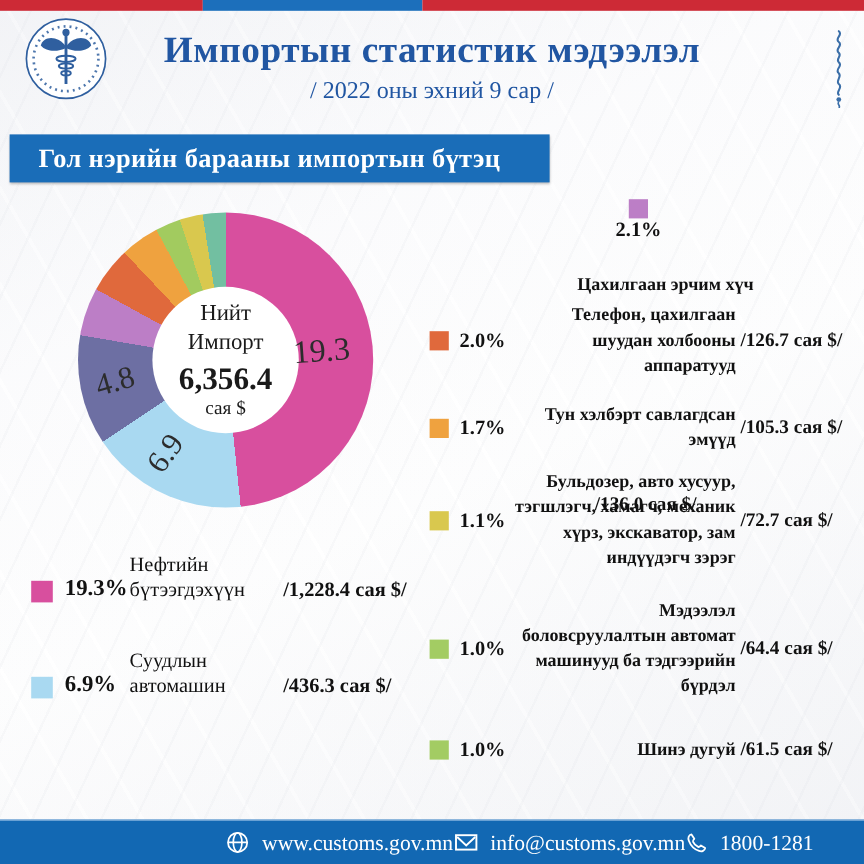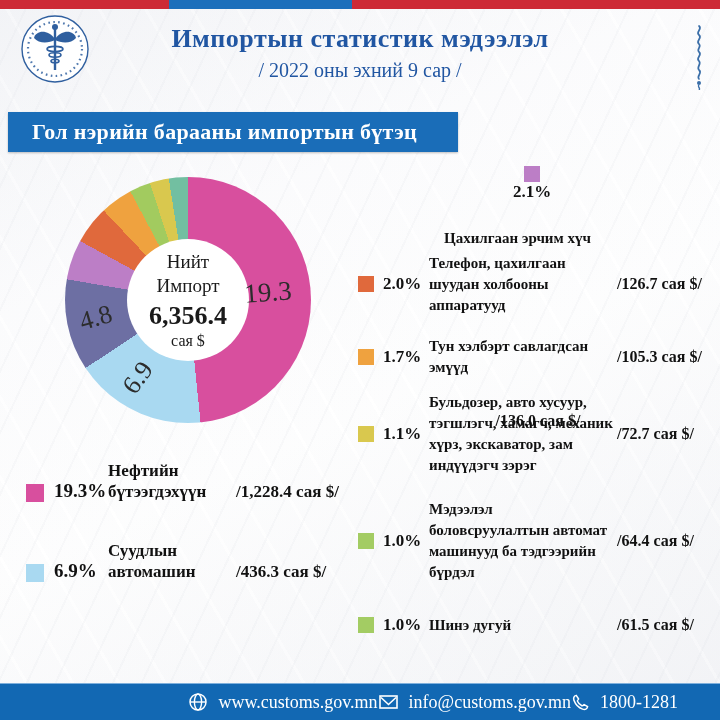--- a/index.html
+++ b/index.html
@@ -16,21 +16,21 @@
   }
   
   .topbar{position:absolute;top:0;left:0;width:720px;height:9px;display:flex;z-index:3;}
   .topbar .seg-red1{width:169px;background:#cd2a36;}
   .topbar .seg-blue{width:183px;background:#1c6fbb;}
   .topbar .seg-red2{flex:1;background:#cd2a36;}
 
   
   .logo{position:absolute;left:20px;top:14px;width:70px;height:70px;}
   .titleblock{position:absolute;left:120px;right:120px;top:24px;text-align:center;color:#2156a2;z-index:2;}
-  .title{font-size:26px;font-weight:bold;letter-spacing:.5px;}
+  .title{font-size:31px;font-weight:bold;letter-spacing:.5px;}
   .subtitle{font-size:20px;margin-top:5px;}
   .vscript{position:absolute;right:12px;top:24px;width:18px;height:66px;}
 
   
   .banner{
     position:absolute;left:8px;top:112px;width:450px;height:40px;box-sizing:border-box;
     background:#1a6db8;color:#ffffff;font-size:22px;font-weight:bold;
     line-height:40px;padding-left:24px;letter-spacing:.3px;
     box-shadow:0 1px 2px rgba(0,0,0,.25);
     z-index:2;
@@ -52,33 +52,33 @@
   #slice-label-1{left:50px;top:186px;width:46px;text-align:center;transform:rotate(-54deg);}
   #slice-label-2{left:8px;top:126px;width:46px;text-align:center;transform:rotate(-16deg);}
 
   
   .lrow{position:absolute;left:26px;width:324px;display:flex;align-items:flex-end;z-index:2;}
   #lrow-0{top:440px;height:62px;}
   #lrow-1{top:520px;height:62px;}
   #lrow-2{top:598px;height:62px;}
   .lrow .swatch{width:18px;height:18px;margin-right:10px;flex:0 0 18px;}
   .lrow .pct{width:54px;font-size:19px;font-weight:bold;color:#111;flex:0 0 54px;}
-  .lrow .name{width:122px;flex:0 0 122px;font-size:17px;font-weight:bold;color:#111;line-height:1.25;margin-top:44px;}
+  .lrow .name{width:122px;flex:0 0 122px;font-size:17px;font-weight:normal;color:#111;line-height:1.25;margin-top:44px;}
   .lrow .val{margin-left:6px;flex:1;font-size:17px;font-weight:bold;color:#111;}
 
   .rrow{position:absolute;left:358px;width:356px;display:flex;align-items:center;z-index:2;}
   #rrow-0{top:166px;height:58px;flex-direction:column;}
   #rrow-1{top:246px;height:76px;}
   #rrow-2{top:328px;height:58px;}
   #rrow-3{top:382px;height:104px;}
   #rrow-4{top:498px;height:86px;}
   #rrow-5{top:600px;height:50px;}
   .rrow .swatch{width:16px;height:16px;margin-right:9px;flex:0 0 16px;}
   .rrow .pct{width:46px;font-size:17px;font-weight:bold;color:#111;flex:0 0 46px;}
-  .rrow .name{width:184px;flex:0 0 184px;font-size:15px;font-weight:bold;color:#111;line-height:1.4;}
+  .rrow .name{width:184px;flex:0 0 184px;font-size:15px;font-weight:bold;color:#111;line-height:1.4;text-align:right;}
   .rrow .val{margin-left:4px;flex:1;font-size:16px;font-weight:bold;color:#111;}
 
   
   .footer{
     position:absolute;left:0;bottom:0;width:720px;height:37px;box-sizing:border-box;
     background:#1268b3;border-top:1px solid #7fb0dc;color:#ffffff;
     display:flex;align-items:center;justify-content:flex-end;
     padding:0 42px 0 70px;font-size:18px;z-index:3;
   }
   .fitem{display:flex;align-items:center;gap:10px;cursor:pointer;}

